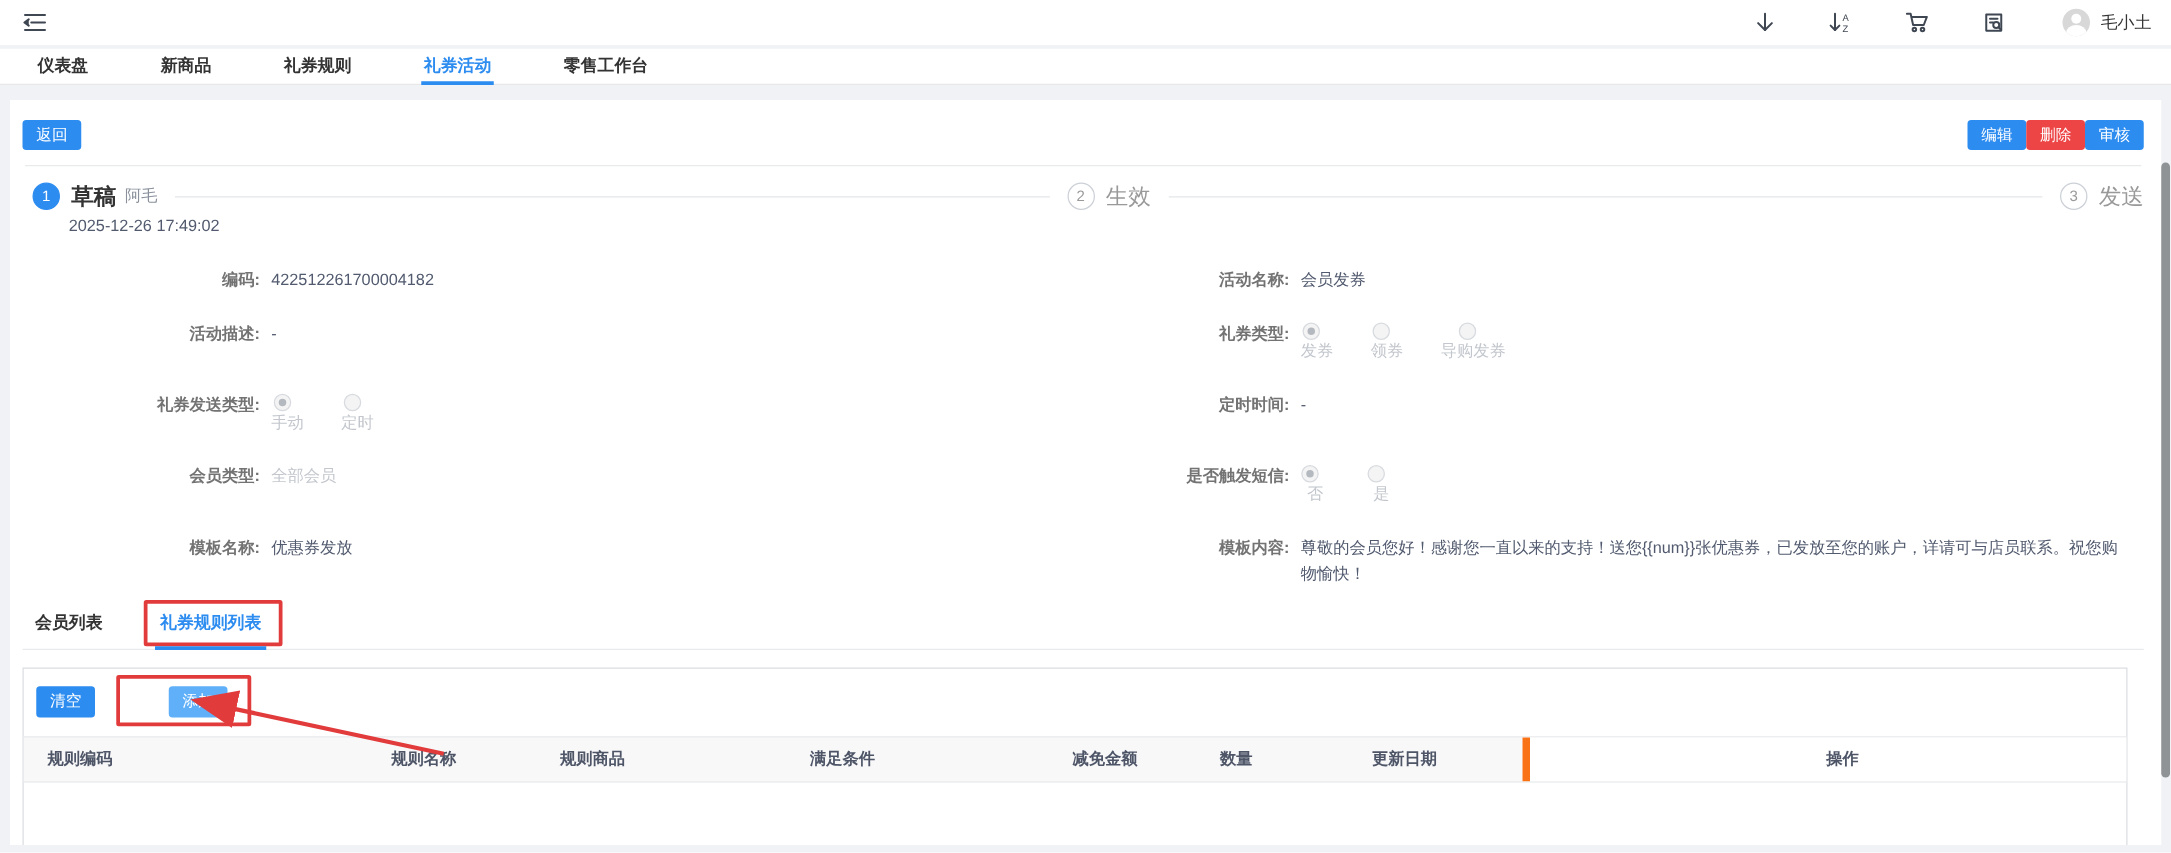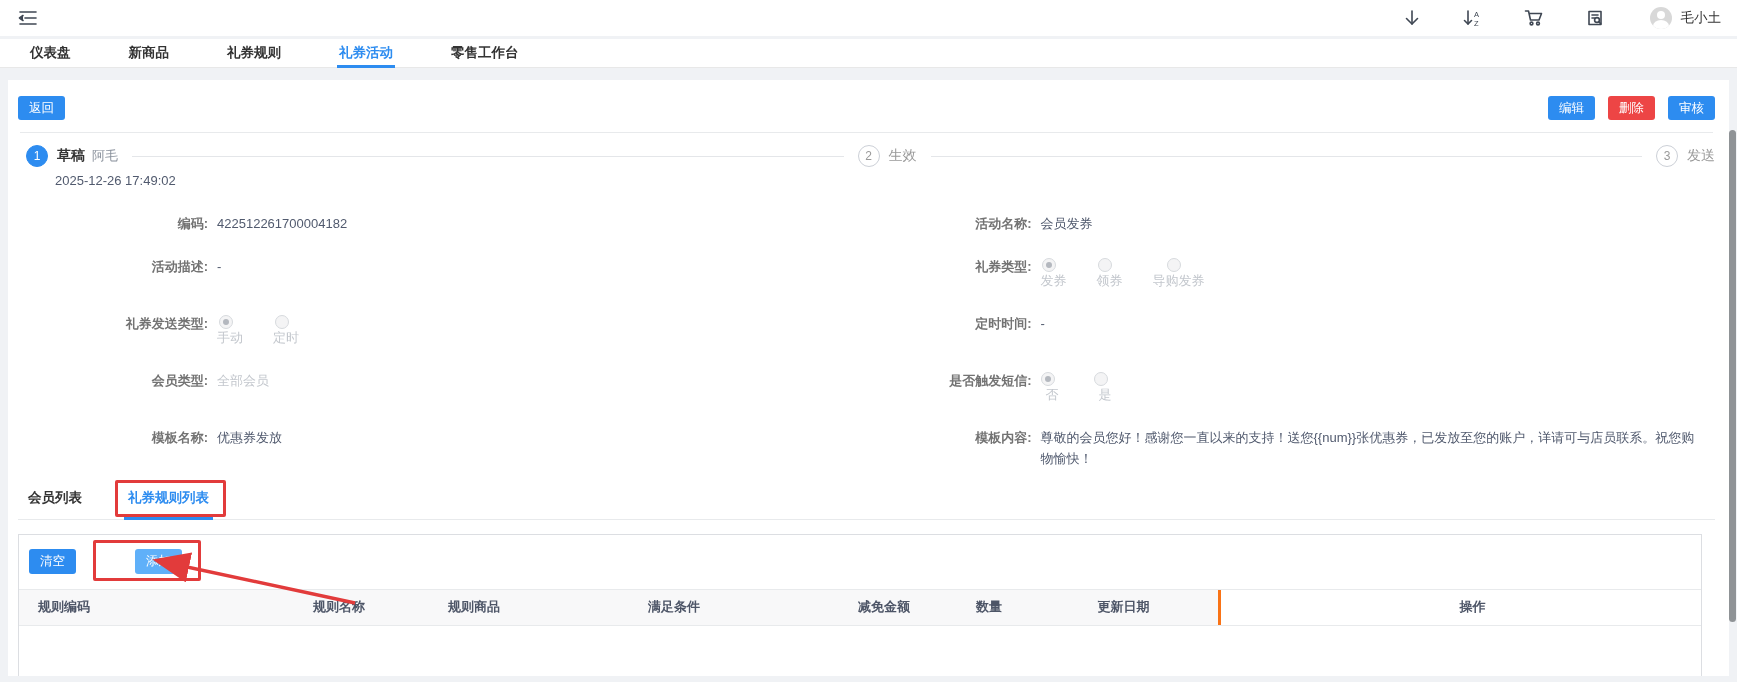--- a/index.html
+++ b/index.html
@@ -24,29 +24,29 @@
 .tabbar { height:32px; background:#fff; border-top:3px solid #f0f2f5; border-bottom:1px solid #e8e8e8; display:flex; align-items:stretch; padding-left:30px; gap:58px; }
 .nav-tab { display:flex; align-items:center; font-weight:700; color:#333; font-size:13.5px; position:relative; cursor:pointer; }
 .nav-tab.active { color:#2d8cf0; }
 .nav-tab.active::after { content:""; position:absolute; left:-2px; right:-2px; bottom:-1px; height:3px; background:#2d8cf0; }
 
 .card { position:relative; margin:12px 8px 0; background:#fff; height:596px; padding:16px 14px 0 10px; overflow:hidden; }
 .toolbar { display:flex; align-items:center; }
 .btn { display:inline-block; border:none; padding:5px 11px; font-size:12.5px; line-height:1.15; border-radius:3px; color:#fff; background:#2d8cf0; cursor:pointer; font-family:inherit; }
 .btn.danger { background:#ed4545; }
 .btn.light { background:#5fb0f9; }
-.toolbar .right { margin-left:auto; display:flex; gap:13px; }
+.toolbar .right { margin-left:auto; display:flex; gap:0; }
 .hdivider { height:1px; background:#e8eaec; margin:12px 2px 0 2px; }
 
 .steps-wrap { position:relative; margin-top:12px; padding-left:8px; height:52px; }
 .steps { display:flex; align-items:center; }
 .step { display:flex; align-items:center; }
 .step-circle { width:22px; height:22px; border-radius:50%; border:1px solid #ccd0d7; color:#999; background:#fff; display:flex; align-items:center; justify-content:center; font-size:12px; flex-shrink:0; }
 .step-circle.active { background:#2d8cf0; border-color:#2d8cf0; color:#fff; }
-.step-title { margin-left:9px; font-weight:700; color:#333; font-size:14px; }
+.step-title { margin-left:9px; font-weight:700; color:#333; font-size:18px; }
 .step-title.inactive { color:#999; font-weight:400; }
 .step-op { margin-left:7px; color:#8a919c; }
 .step-line { flex:1; height:1px; background:#e4e6e9; margin:0 14px; }
 .step-time { position:absolute; left:37px; top:28px; color:#515a6e; }
 
 .form { display:grid; grid-template-columns:1fr 1fr; row-gap:26px; margin-top:18px; }
 .cell { display:flex; align-items:flex-start; line-height:17px; }
 .flabel { width:190px; text-align:right; font-weight:700; color:#737373; flex-shrink:0; }
 .cell.rcol .flabel { width:165px; }
 .fvalue { margin-left:9px; color:#515a6e; }
@@ -70,21 +70,21 @@
 .anno-arrow { position:absolute; left:118px; top:10px; pointer-events:none; }
 .thead { margin-top:15px; display:flex; align-items:stretch; background:#f8f8f9; border-top:1px solid #e8eaec; border-bottom:1px solid #e8eaec; height:37px; font-weight:700; color:#4d5567; }
 .th { display:flex; align-items:center; justify-content:center; }
 .th:nth-child(1) { width:240px; justify-content:flex-start; padding-left:19px; }
 .th:nth-child(2) { width:160px; }
 .th:nth-child(3) { width:110px; }
 .th:nth-child(4) { width:290px; }
 .th:nth-child(5) { width:130px; }
 .th:nth-child(6) { width:80px; }
 .th:nth-child(7) { width:189px; }
-.th.op { flex:1; background:#fff; border-left:3px solid #f97316;padding-left:23px; }
+.th.op { flex:1; background:#fff; border-left:6px solid #f97316;padding-left:23px; }
 .empty { margin-top:42px; display:flex; flex-direction:column; align-items:center; color:#c0c4cc; }
 
 .scrollbar-thumb { position:absolute; right:1px; top:130px; width:7px; height:492px; border-radius:4px; background:#8f9396; cursor:pointer; }
 svg.lineicon { stroke:#3f4753; stroke-width:1.6; fill:none; stroke-linecap:round; stroke-linejoin:round; }
 </style>
 </head>
 <body>
 
 <header class="topbar">
   <span class="icon-btn">

